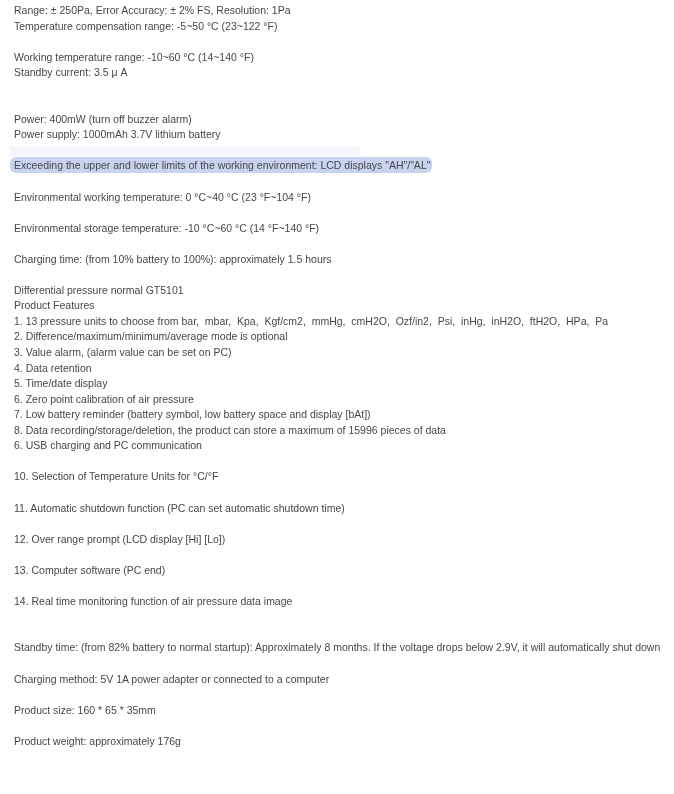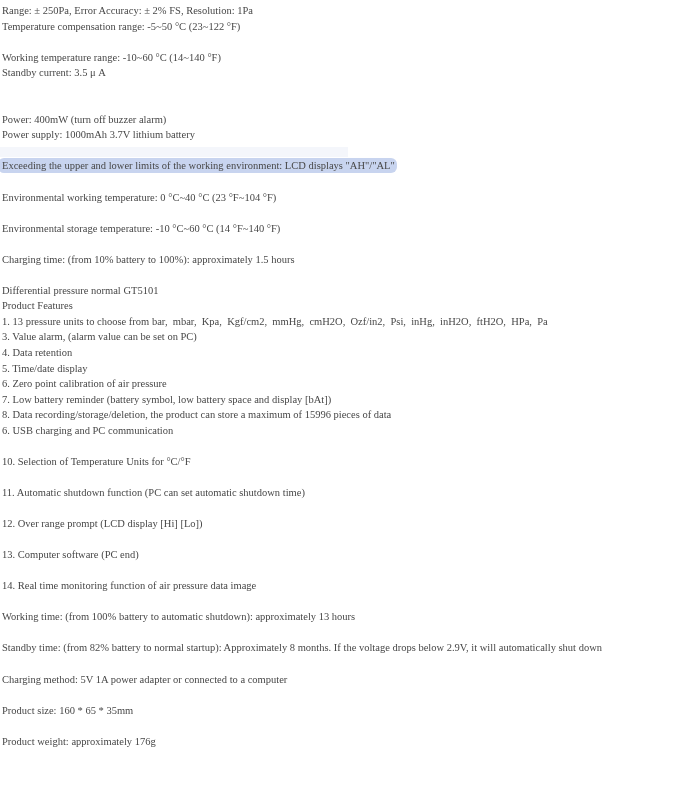--- a/index.html
+++ b/index.html
@@ -9,22 +9,22 @@
   }
   body {
     width: 674px;
     height: 794px;
     overflow: hidden;
   }
   .doc {
     box-sizing: border-box;
     width: 674px;
     height: 794px;
-    padding: 3px 10px 0 2px;
-    font-family: Liberation Serif, serif;
+    padding: 3px 10px 0 14px;
+    font-family: Liberation Sans, sans-serif;
     font-size: 10.5px;
     color: #474747;
     -webkit-font-smoothing: antialiased;
   }
   .line {
     height: 15.55px;
     line-height: 15.55px;
     white-space: pre;
   }
   .line .sel {
@@ -61,39 +61,39 @@
       <div class="line"></div>
       <div class="line">Environmental working temperature: 0 °C~40 °C (23 °F~104 °F)</div>
       <div class="line"></div>
       <div class="line">Environmental storage temperature: -10 °C~60 °C (14 °F~140 °F)</div>
       <div class="line"></div>
       <div class="line">Charging time: (from 10% battery to 100%): approximately 1.5 hours</div>
       <div class="line"></div>
       <div class="line">Differential pressure normal GT5101</div>
       <div class="line">Product Features</div>
       <div class="line">1. 13 pressure units to choose from bar,  mbar,  Kpa,  Kgf/cm2,  mmHg,  cmH2O,  Ozf/in2,  Psi,  inHg,  inH2O,  ftH2O,  HPa,  Pa</div>
+      <div class="line">2. Difference/maximum/minimum/average mode is optional</div>
       <div class="line">3. Value alarm, (alarm value can be set on PC)</div>
       <div class="line">4. Data retention</div>
       <div class="line">5. Time/date display</div>
       <div class="line">6. Zero point calibration of air pressure</div>
       <div class="line">7. Low battery reminder (battery symbol, low battery space and display [bAt])</div>
       <div class="line">8. Data recording/storage/deletion, the product can store a maximum of 15996 pieces of data</div>
       <div class="line">6. USB charging and PC communication</div>
       <div class="line"></div>
       <div class="line">10. Selection of Temperature Units for °C/°F</div>
       <div class="line"></div>
       <div class="line">11. Automatic shutdown function (PC can set automatic shutdown time)</div>
       <div class="line"></div>
       <div class="line">12. Over range prompt (LCD display [Hi] [Lo])</div>
       <div class="line"></div>
       <div class="line">13. Computer software (PC end)</div>
       <div class="line"></div>
       <div class="line">14. Real time monitoring function of air pressure data image</div>
       <div class="line"></div>
-      <div class="line">Working time: (from 100% battery to automatic shutdown): approximately 13 hours</div>
       <div class="line"></div>
       <div class="line">Standby time: (from 82% battery to normal startup): Approximately 8 months. If the voltage drops below 2.9V, it will automatically shut down</div>
       <div class="line"></div>
       <div class="line">Charging method: 5V 1A power adapter or connected to a computer</div>
       <div class="line"></div>
       <div class="line">Product size: 160 * 65 * 35mm</div>
       <div class="line"></div>
       <div class="line">Product weight: approximately 176g</div>
     </div>
 </main>

